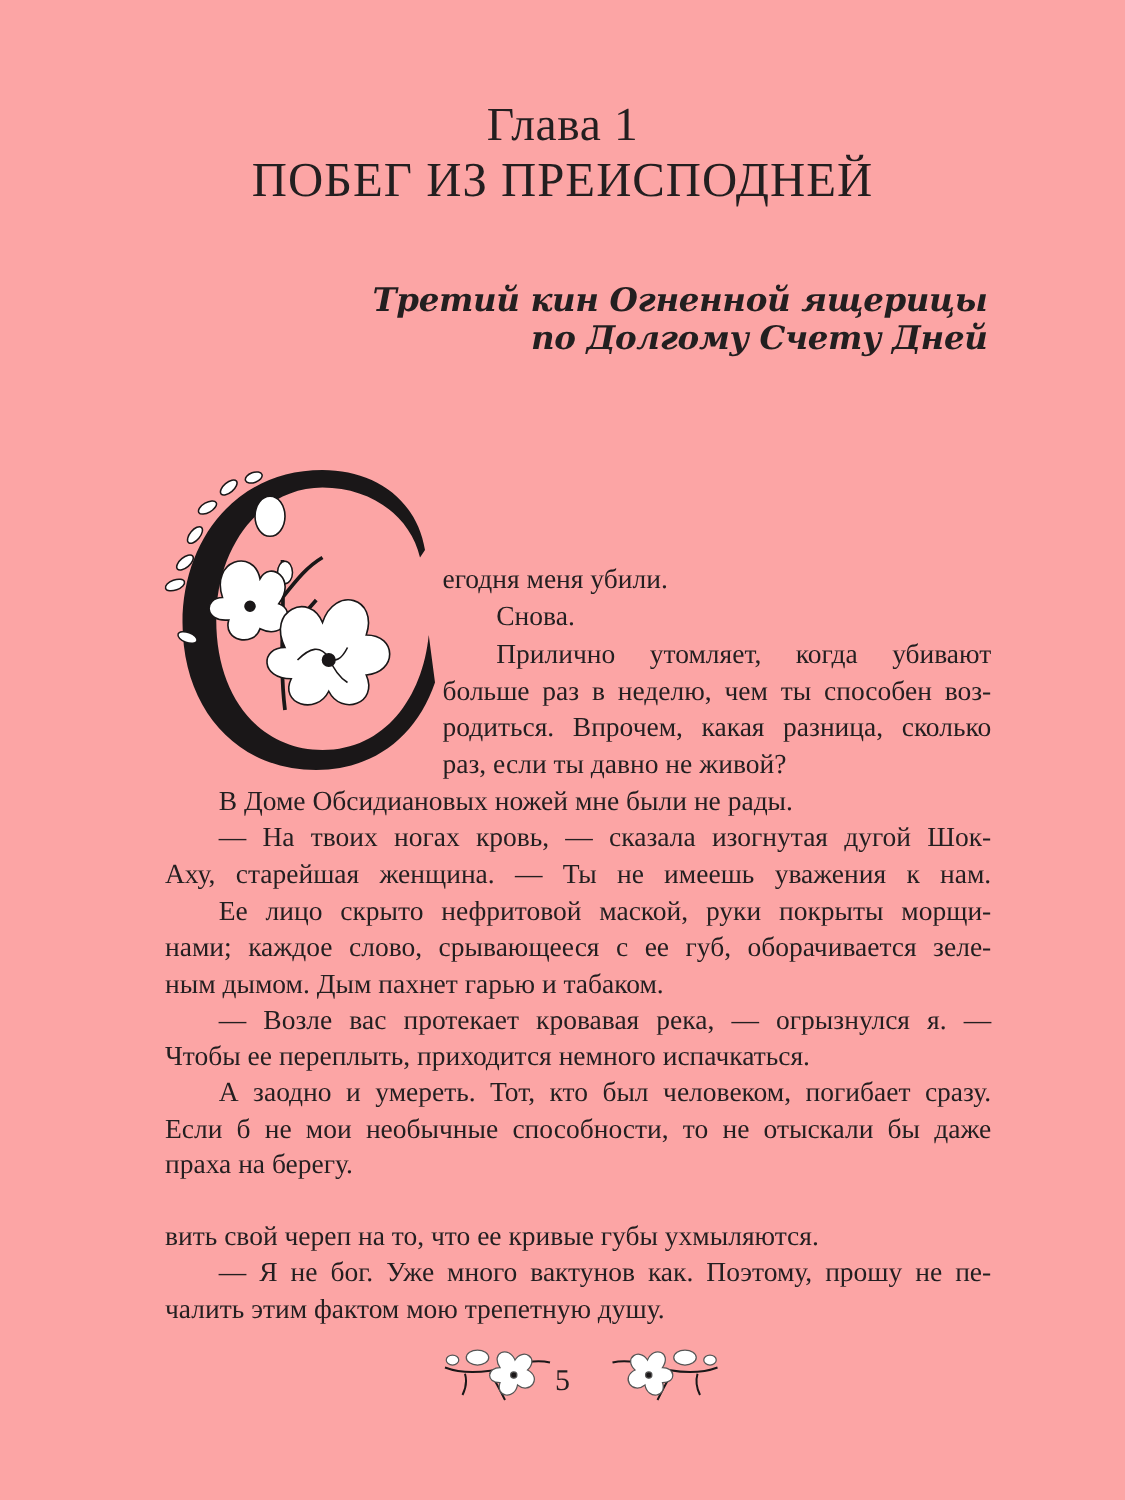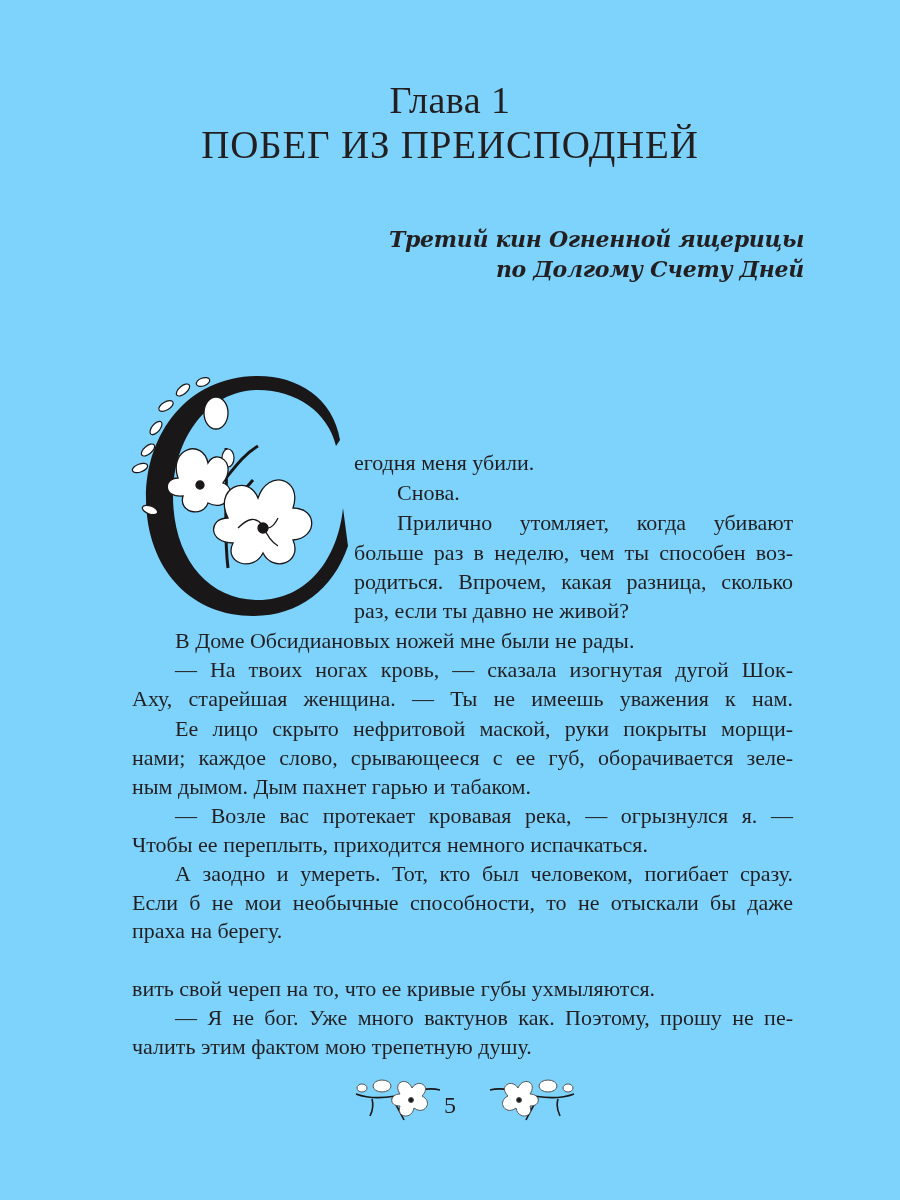--- a/index.html
+++ b/index.html
@@ -1,21 +1,21 @@
 <!DOCTYPE html>
 <html><head>
 <meta charset="utf-8">
 <style>
   html, body { margin:0; padding:0; background:#ffffff; }
   body { width:900px; height:1200px; position:relative; overflow:hidden; }
-  .page { position:absolute; left:0; top:0; width:900px; height:1200px; background:#7dd3fc; }
+  .page { position:absolute; left:0; top:0; width:900px; height:1200px; background:#fca5a5; }
   .serif { font-family: "Liberation Serif", "DejaVu Serif", serif; color:#231f20; }
   .chapter-num { position:absolute; left:0; width:900px; top:78px; text-align:center; font-size:38px; letter-spacing:0.5px; }
   .chapter-title { position:absolute; left:0; width:900px; top:122px; text-align:center; font-size:39px; letter-spacing:0.8px; }
-  .epigraph { position:absolute; right:96px; text-align:right; font-family:"DejaVu Serif", serif; font-style:italic; font-weight:bold; font-size:22px; color:#231f20; letter-spacing:-0.3px; }
+  .epigraph { position:absolute; right:110px; text-align:right; font-family:"DejaVu Serif", serif; font-style:italic; font-weight:bold; font-size:26px; color:#231f20; letter-spacing:-0.3px; }
   .line { position:absolute; font-family:"Liberation Serif", "DejaVu Serif", serif; font-size:22px; color:#231f20; white-space:nowrap; line-height:26px; }
   .just { text-align:justify; text-align-last:justify; }
   .dropcap { position:absolute; left:128px; top:368px; width:235px; height:255px; }
   .page-num { position:absolute; left:450px; top:1092px; font-family:"Liberation Serif", serif; font-size:24px; color:#231f20; transform:translateX(-50%); }
   .orn { position:absolute; top:1072px; width:90px; height:60px; }
 </style>
 </head>
 <body>
 
 <div class="page">

